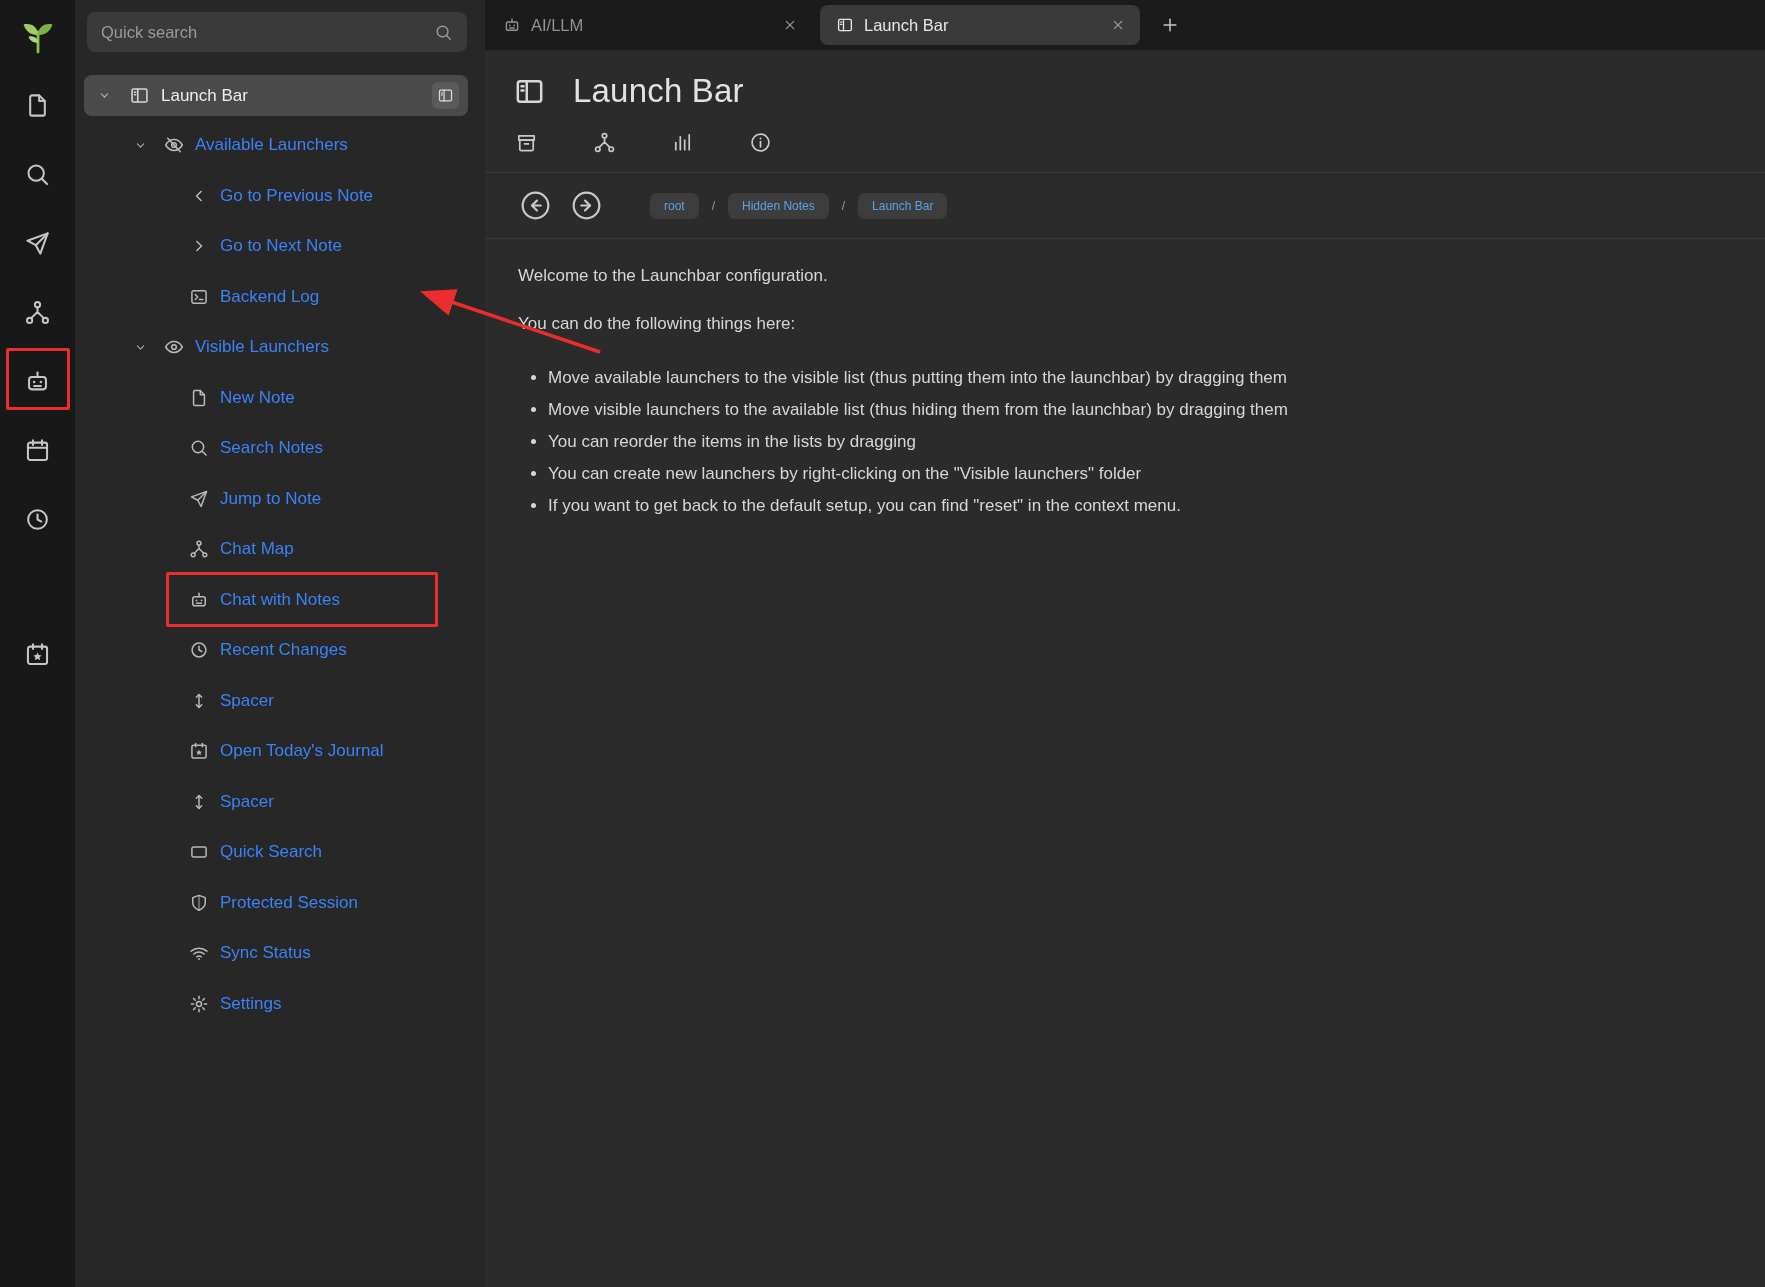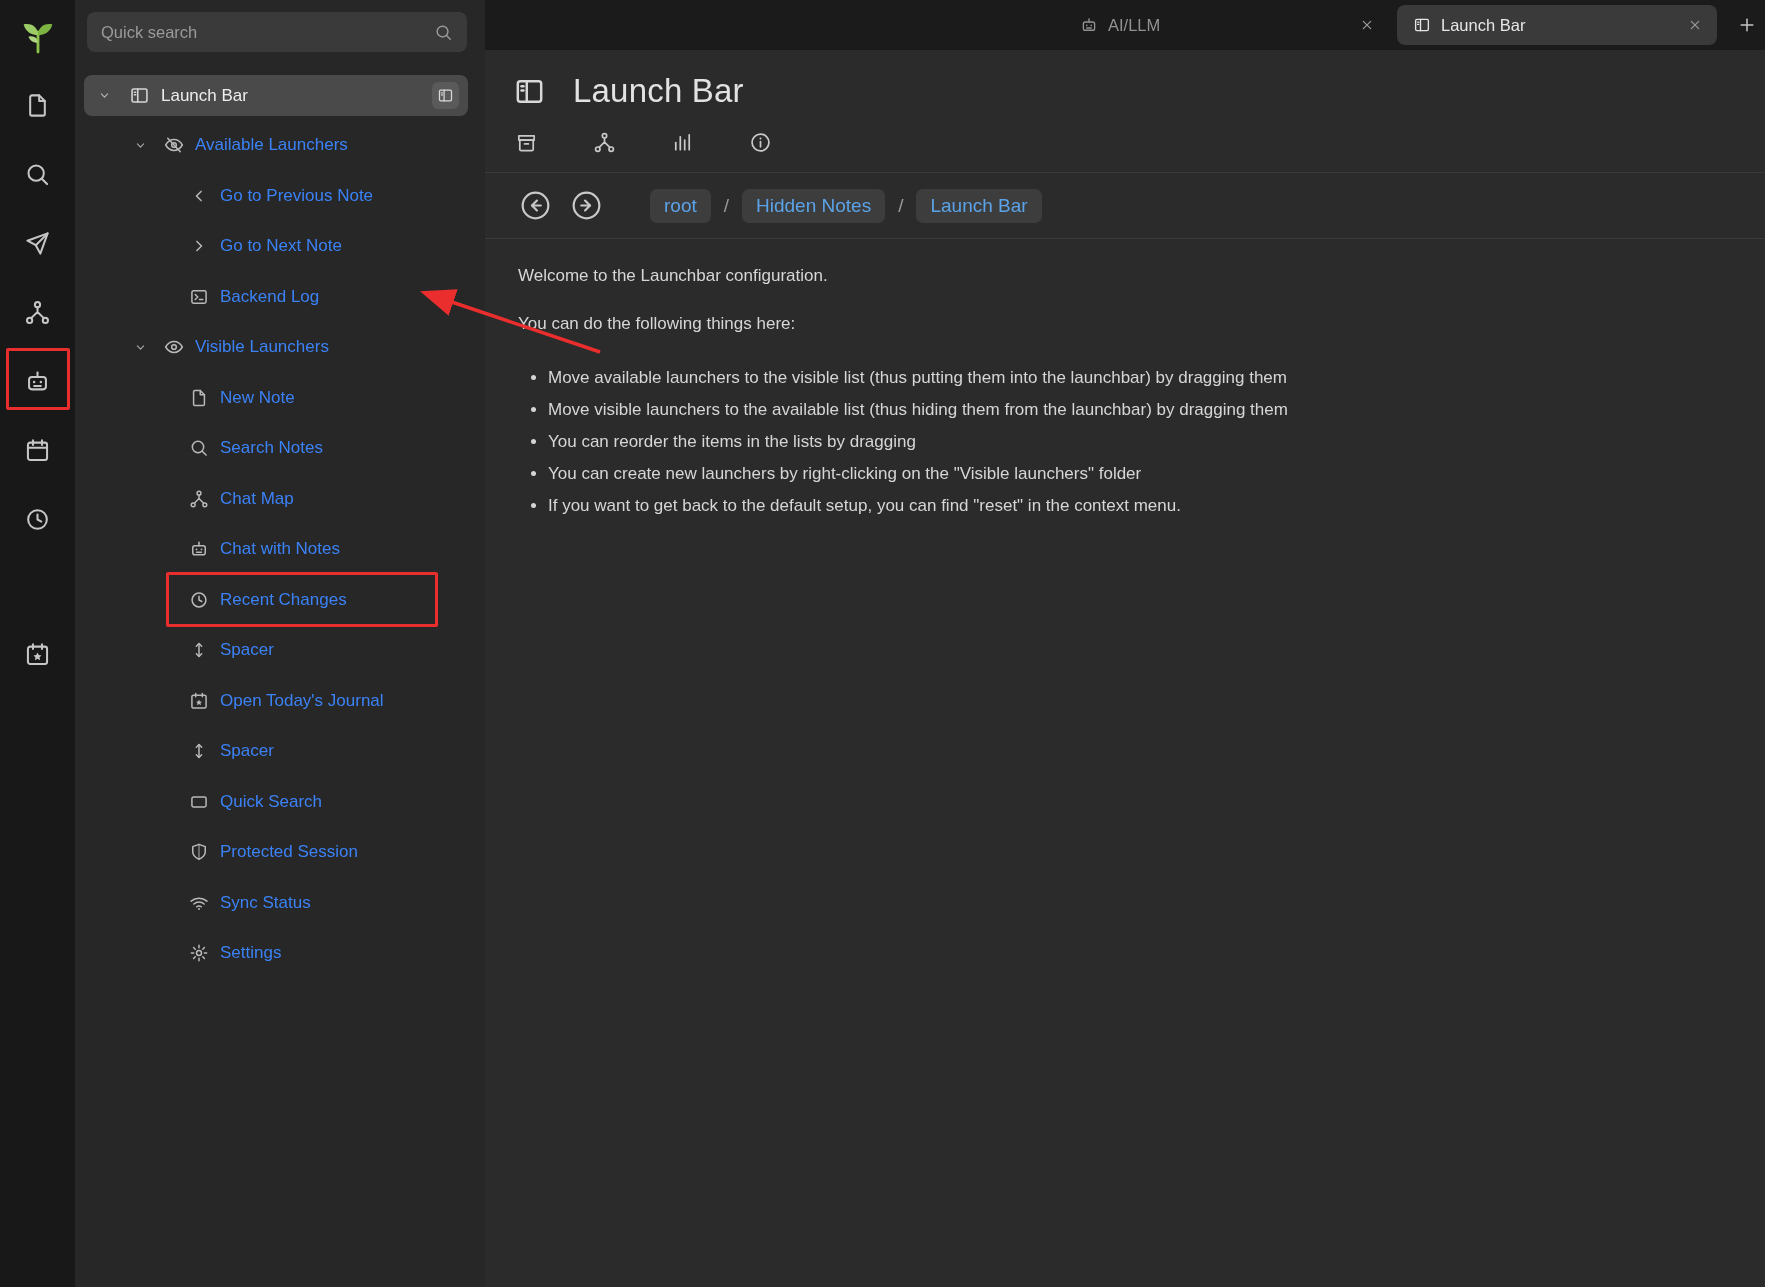--- a/index.html
+++ b/index.html
@@ -76,21 +76,20 @@
   .tree-row.level2{padding-left:114px;}
   .tree-row .chev{width:15px;height:15px;margin-right:16px;color:#a8a8a8;}
   .tree-row .tico{width:20px;height:20px;margin-right:11px;color:#b9b9b9;}
   .tree-row .tlabel{overflow:hidden;}
 
   
   .main{position:absolute;left:485px;top:0;right:0;height:100%;background:var(--main-bg);}
   .tabbar{
     height:50px;background:var(--tabbar-bg);display:flex;align-items:center;
     padding-left:2px;
-    justify-content:flex-end;
   }
   .tab{
     height:50px;width:325px;display:flex;align-items:center;gap:10px;
     padding:0 14px 0 16px;color:#929292;cursor:pointer;
   }
   .tab .tab-ic{width:18px;height:18px;}
   .tab .tab-label{flex:1;font-size:16.5px;overflow:hidden;white-space:nowrap;}
   .tab .tab-close{width:16px;height:16px;color:#9a9a9a;cursor:pointer;}
   .tab.active{
     height:40px;width:320px;background:#3a3a3a;border-radius:8px;color:#e6e6e6;
@@ -116,21 +115,21 @@
 
   .crumb-row{
     display:flex;align-items:center;height:66px;padding-left:33px;
     border-bottom:1px solid var(--border);gap:16px;
   }
   .nav-circle{
     width:35px;height:35px;background:none;border:none;color:#c9c9c9;padding:0;
     cursor:pointer;display:flex;align-items:center;justify-content:center;
   }
   .nav-circle .ic{width:35px;height:35px;}
-  .crumbs{display:flex;align-items:center;gap:13px;margin-left:30px;font-size:19px;}
+  .crumbs{display:flex;align-items:center;gap:13px;margin-left:30px;font-size:12px;}
   .crumb-pill{
     background:var(--pill-bg);color:var(--link);padding:6px 14px;border-radius:7px;
     cursor:pointer;white-space:nowrap;
   }
   .crumb-sep{color:var(--dim);}
 
   .content{padding:27px 40px 0 33px;font-size:17px;color:#d6d6d6;}
   .content .intro{margin:0;}
   .content .prompt{margin:28px 0 0 0;}
   .bullets{margin:28px 0 0 0;padding-left:30px;}
@@ -295,20 +294,27 @@
           <polyline points="13.5 3 13.5 8 18.5 8"></polyline>
         </svg>
         <span class="tlabel">New Note</span>
       </div>
       <div class="tree-row level2">
         <svg class="ic tico" viewBox="0 0 24 24" fill="none" stroke="currentColor" stroke-width="1.8" stroke-linecap="round" stroke-linejoin="round">
           <circle cx="10.8" cy="10.8" r="6.8"></circle>
           <line x1="15.8" y1="15.8" x2="20.5" y2="20.5"></line>
         </svg>
         <span class="tlabel">Search Notes</span>
+      </div>
+      <div class="tree-row level2">
+        <svg class="ic tico" viewBox="0 0 24 24" fill="none" stroke="currentColor" stroke-width="1.8" stroke-linecap="round" stroke-linejoin="round">
+          <path d="M21 3L10.5 13.5"></path>
+          <path d="M21 3l-6.5 18-4-7.5L3 9.5z"></path>
+        </svg>
+        <span class="tlabel">Jump to Note</span>
       </div>
       <div class="tree-row level2">
         <svg class="ic tico" viewBox="0 0 24 24" fill="none" stroke="currentColor" stroke-width="1.8" stroke-linecap="round" stroke-linejoin="round">
           <circle cx="12" cy="5" r="2.3"></circle>
           <circle cx="5" cy="19" r="2.3"></circle>
           <circle cx="19" cy="19" r="2.3"></circle>
           <path d="M12 7.3v4.2M12 11.5l-5.6 5.5M12 11.5l5.6 5.5"></path>
         </svg>
         <span class="tlabel">Chat Map</span>
       </div>

